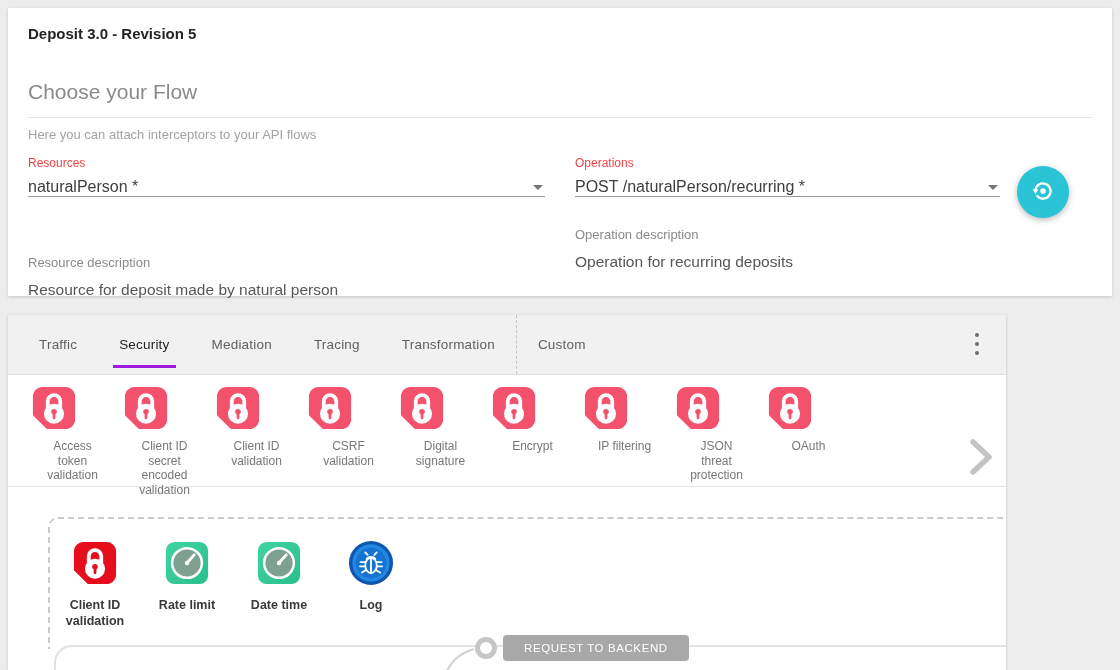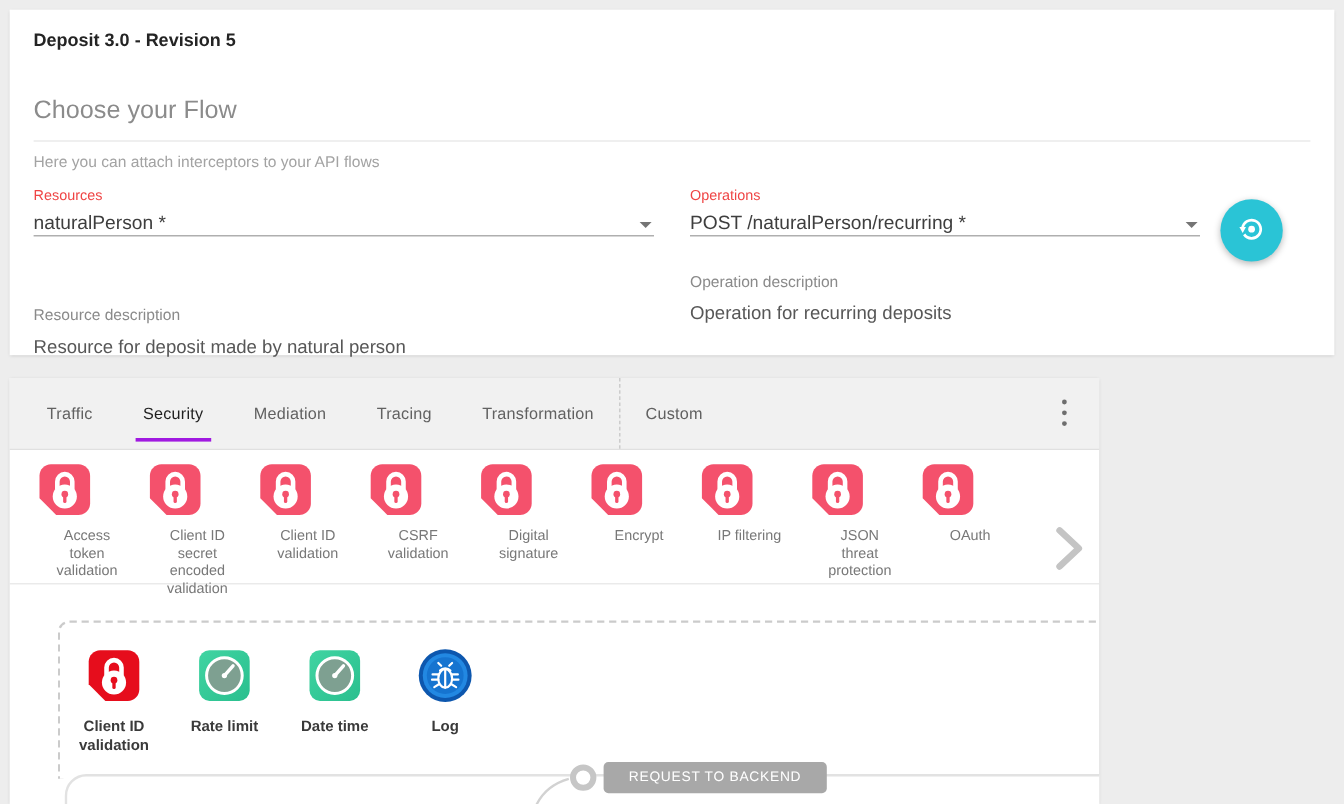--- a/index.html
+++ b/index.html
@@ -1,20 +1,20 @@
 <!DOCTYPE html>
 <html><head>
 <meta charset="utf-8">
 <style>
   html,body{margin:0;padding:0;width:1120px;height:670px;overflow:hidden;
     background:#ededed;font-family:"Liberation Sans",sans-serif;}
   #stage{position:relative;width:1120px;height:670px;}
   .card{position:absolute;background:#fff;box-shadow:0 1px 3px rgba(0,0,0,.18);}
   #card-flow{left:8px;top:8px;width:1104px;height:288px;}
-  #card-interceptors{left:8px;top:315px;width:908px;height:355px;}
+  #card-interceptors{left:8px;top:315px;width:998px;height:355px;}
 
   
   .api-title{position:absolute;left:20px;top:17px;font-size:15px;font-weight:bold;color:#242424;}
   .section-heading{position:absolute;left:20px;right:20px;top:72px;font-size:21px;font-weight:400;
     color:#8b8b8b;padding-bottom:13px;border-bottom:1px solid #e4e4e4;}
   .section-sub{position:absolute;left:20px;top:119px;font-size:13px;color:#a3a3a3;}
   .field{position:absolute;cursor:pointer;}
   .field-resources{left:20px;top:148px;width:517px;}
   .field-operations{left:567px;top:148px;width:425px;}
   .field-label{font-size:12px;color:#ef4444;}

